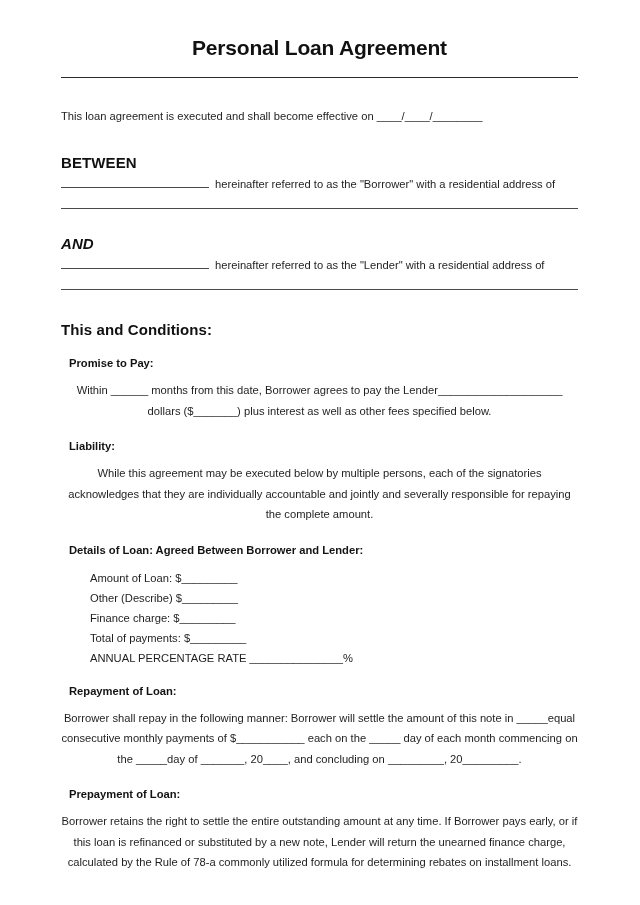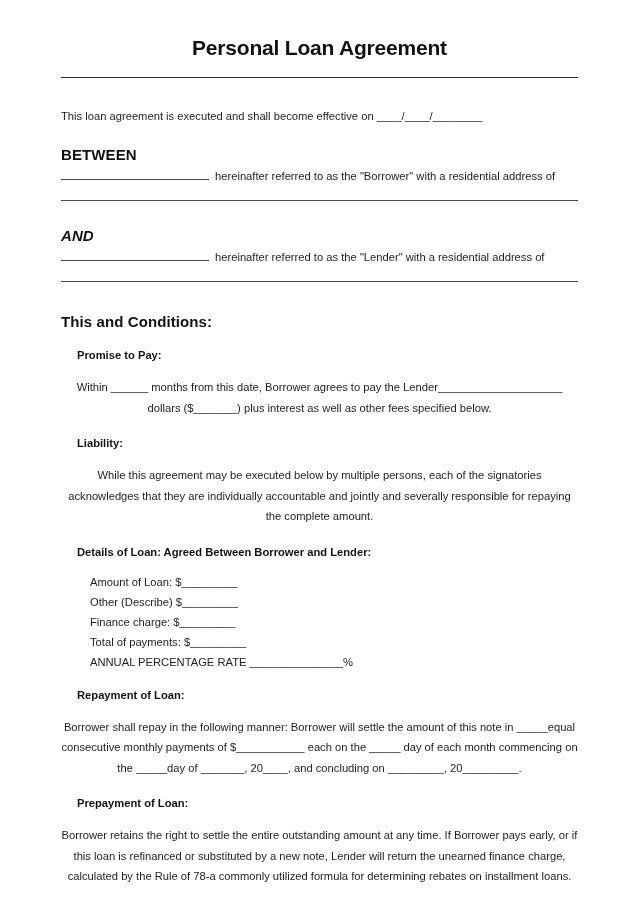--- a/index.html
+++ b/index.html
@@ -64,21 +64,21 @@
   .sp-intro { margin-top: 28px; }
 
   
   .big-heading {
     font-size: 15px;
     font-weight: bold;
     color: #111111;
     margin: 0;
     letter-spacing: 0.1px;
   }
-  .sp-between { margin-top: 20px; }
+  .sp-between { margin-top: 28px; }
   .sp-and { margin-top: 26px; font-style: italic; }
   .sp-terms { margin-top: 31px; }
 
   
   .party-line {
     margin-top: 4px;
     font-size: 11.2px;
     line-height: 18px;
     color: #1e1e1e;
     white-space: nowrap;
@@ -96,21 +96,21 @@
     width: 517px;
     border-bottom: 1.1px solid #4a4a4a;
     height: 0;
   }
 
   
   .sub-heading {
     font-size: 11.2px;
     font-weight: bold;
     color: #131313;
-    margin: 16px;
+    margin: 8px;
   }
   .sp-sub { margin-top: 19px; }
   .sp-sub-body { margin-top: 11px; }
 
   
   .detail-list {
     margin: 0;
     padding: 0;
     list-style: none;
   }

